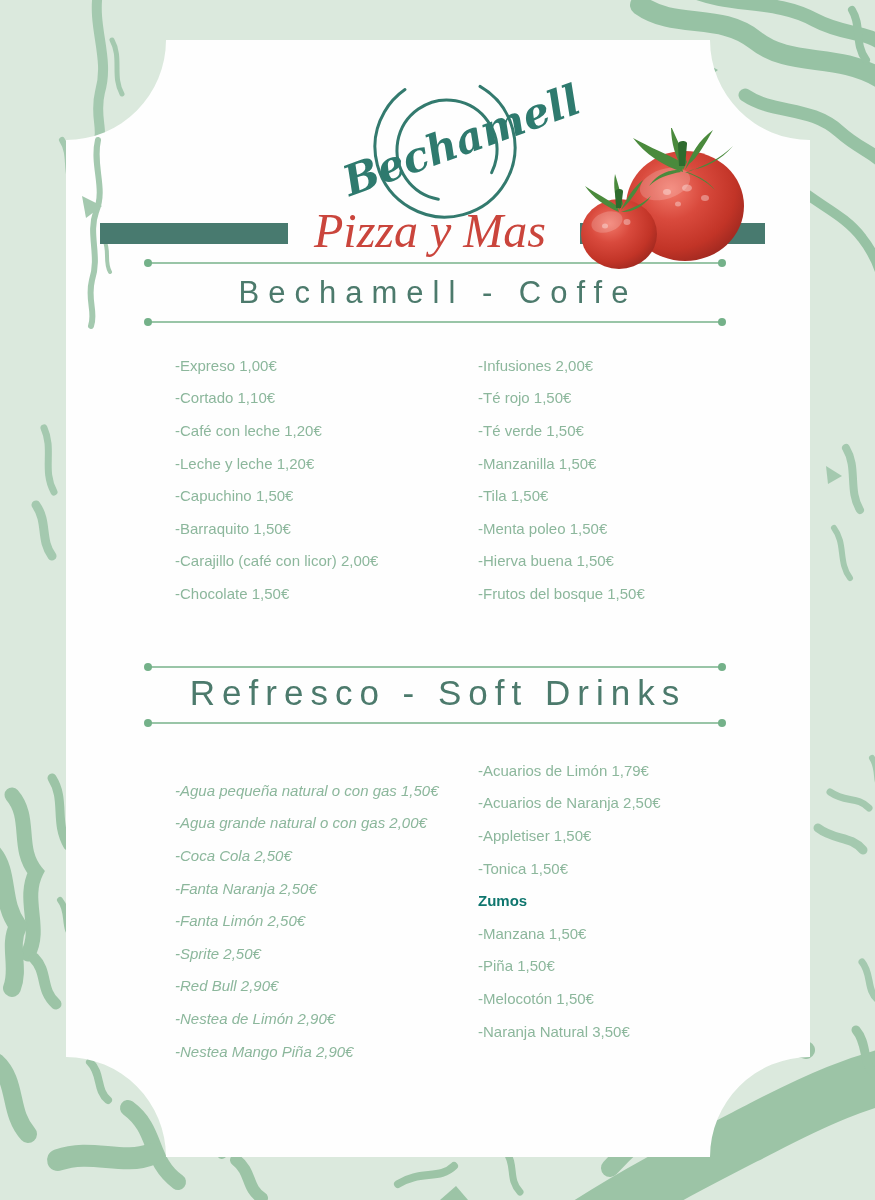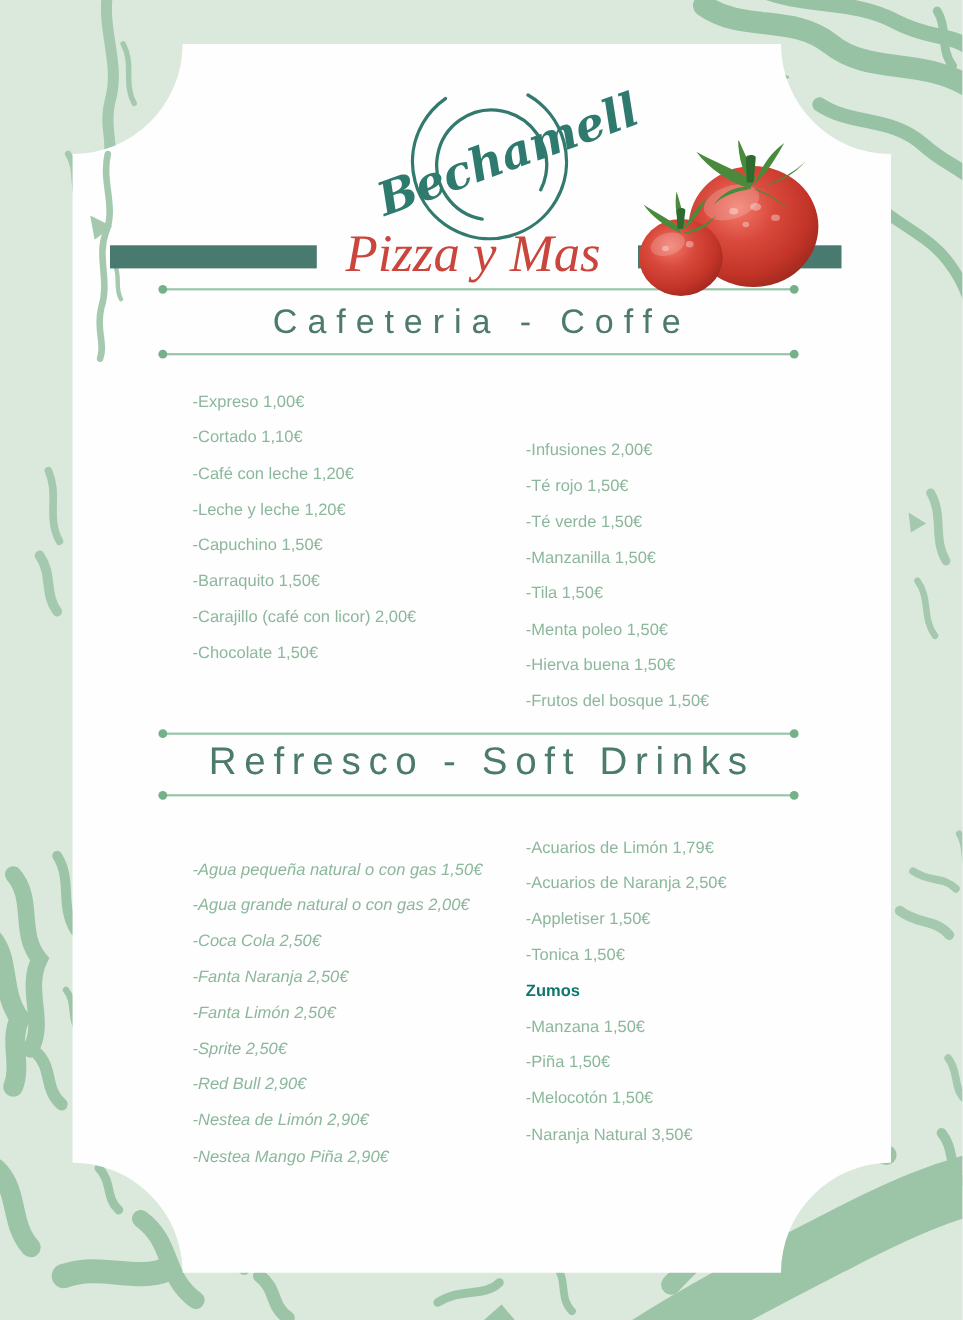--- a/index.html
+++ b/index.html
@@ -37,21 +37,21 @@
   
   .section-title{
     position:absolute;left:63px;width:750px;text-align:center;z-index:2;
     color:#4c7a6c;font-family:"Liberation Sans",sans-serif;white-space:nowrap;
   }
   .t1{top:274px;font-size:31px;letter-spacing:9px;line-height:38px;}
   .t2{top:672px;font-size:35px;letter-spacing:7px;line-height:42px;}
 
   
   .menu-col{position:absolute;width:300px;z-index:2;}
-  .c1a{left:175px;top:349px;} .c1b{left:478px;top:349px;margin-top:44px;}
+  .c1a{left:175px;top:349px;} .c1b{left:478px;top:349px;}
   .c2a{left:175px;top:774px;font-style:italic;} .c2b{left:478px;top:754px;}
   .menu-item{
     height:32.6px;display:flex;align-items:center;
     font-size:15px;color:#8cb79c;white-space:nowrap;
   }
   .menu-item.subheading{font-weight:bold;color:#0f766e;}
 </style>
 </head>
 <body>
 
@@ -183,21 +183,21 @@
       <path d="M41,80 L40,64 C40,60 49,60 48,64 L46,80 Z" fill="#2e6b2e"></path>
     </g>
     <g fill="#ffffff" opacity="0.35">
       <ellipse cx="30" cy="98" rx="3" ry="2.5"></ellipse>
       <ellipse cx="52" cy="94" rx="3.5" ry="3"></ellipse>
     </g>
   </svg>
 
   <div class="divider d1"></div>
 
-  <div class="section-title t1">Cafeteria - Coffe</div>
+  <div class="section-title t1">Bechamell - Coffe</div>
   <div class="divider d2"></div>
   <div class="menu-col c1a">
       <div class="menu-item">-Expreso 1,00€</div>
       <div class="menu-item">-Cortado 1,10€</div>
       <div class="menu-item">-Café con leche 1,20€</div>
       <div class="menu-item">-Leche y leche 1,20€</div>
       <div class="menu-item">-Capuchino 1,50€</div>
       <div class="menu-item">-Barraquito 1,50€</div>
       <div class="menu-item">-Carajillo (café con licor) 2,00€</div>
       <div class="menu-item">-Chocolate 1,50€</div>

